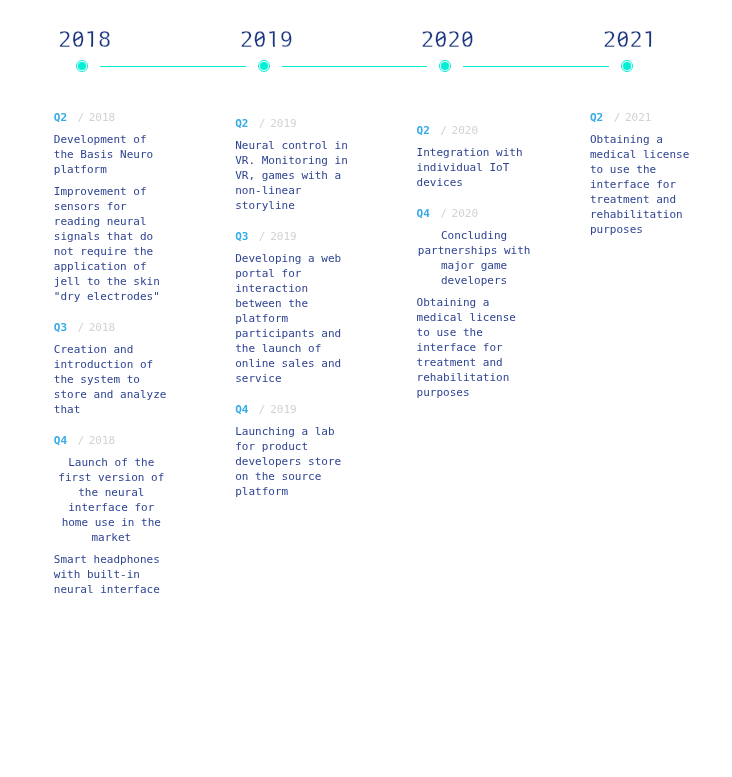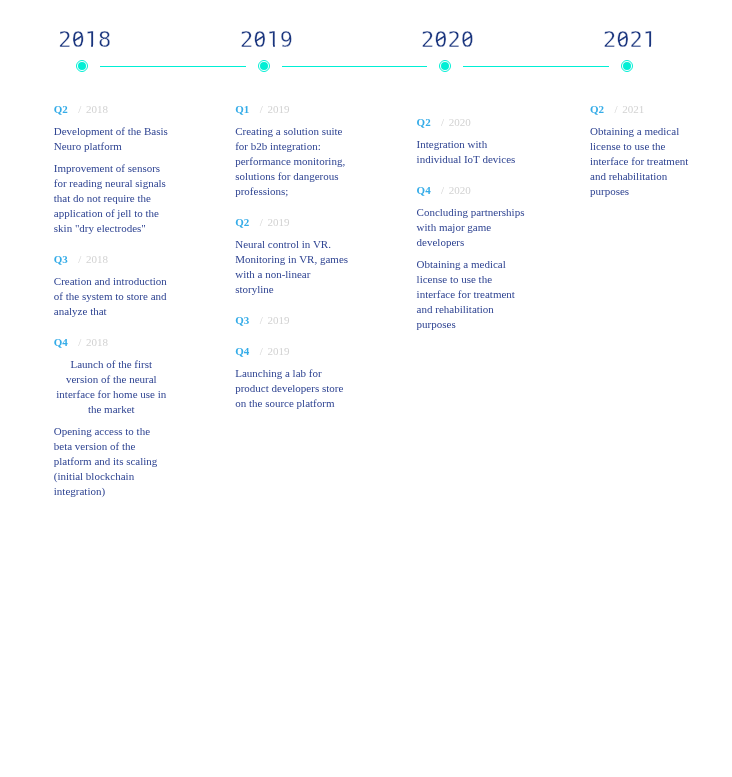--- a/index.html
+++ b/index.html
@@ -30,21 +30,21 @@
   }
   .zero-slash{position:absolute;width:9px;height:15px;overflow:visible;}
   .serif-mask{position:absolute;height:3px;background:#ffffff;}
   .seg{
     position:absolute;
     height:1px;
     background:#00efd5;
   }
 
   .col{position:absolute;width:115px;}
-  .block{margin:0 0 0 0;font-family:Liberation Serif, serif;}
+  .block{margin:8px 0 0 0;}
   .qhead{
     white-space:nowrap;
     line-height:15px;
     font-size:16px;
     margin:0;
   }
   .qhead span{display:inline-block;vertical-align:baseline;}
   .q{font-size:11px;font-weight:bold;color:#35ace8;}
   .sep{font-size:11px;color:#d2d2d2;margin-left:10.4px;}
   .yr{font-size:11px;color:#d2d2d2;margin-left:4.7px;}
@@ -125,48 +125,45 @@
           <p class="item" style="margin-top: 7px;">Development of the Basis Neuro platform</p>
           <p class="item" style="margin-top: 7px;">Improvement of sensors for reading neural signals that do not require the application of jell to the skin "dry electrodes"</p>
         </div>
         <div class="block" style="margin-top: 14px;">
           <div class="qhead"><span class="q">Q3</span><span class="sep">/</span><span class="yr">2018</span></div>
           <p class="item" style="margin-top: 7px;">Creation and introduction of the system to store and analyze that</p>
         </div>
         <div class="block" style="margin-top: 14px;">
           <div class="qhead"><span class="q">Q4</span><span class="sep">/</span><span class="yr">2018</span></div>
           <p class="item" style="margin-top: 7px; text-align: center;">Launch of the first version of the neural interface for home use in the market</p>
-          <p class="item" style="margin-top: 7px;">Opening access to the beta version of the platform and its scaling (initial blockchain integration)</p>
+          <p class="item" style="margin-top: 7px;">Smart headphones with built-in neural interface</p>
         </div>
       </div>
       <div class="col" style="left: 235.2px; top: 100px;">
-        <div class="block">
-          <div class="qhead"><span class="q">Q1</span><span class="sep">/</span><span class="yr">2019</span></div>
-          <p class="item" style="margin-top: 7px;">Creating a solution suite for b2b integration: performance monitoring, solutions for dangerous professions;</p>
-        </div>
         <div class="block" style="margin-top: 14px;">
           <div class="qhead"><span class="q">Q2</span><span class="sep">/</span><span class="yr">2019</span></div>
           <p class="item" style="margin-top: 7px;">Neural control in VR. Monitoring in VR, games with a non-linear storyline</p>
         </div>
         <div class="block" style="margin-top: 14px;">
           <div class="qhead"><span class="q">Q3</span><span class="sep">/</span><span class="yr">2019</span></div>
+          <p class="item" style="margin-top: 7px;">Developing a web portal for interaction between the platform participants and the launch of online sales and service</p>
         </div>
         <div class="block" style="margin-top: 14px;">
           <div class="qhead"><span class="q">Q4</span><span class="sep">/</span><span class="yr">2019</span></div>
           <p class="item" style="margin-top: 7px;">Launching a lab for product developers store on the source platform</p>
         </div>
       </div>
       <div class="col" style="left: 416.6px; top: 113px;">
         <div class="block">
           <div class="qhead"><span class="q">Q2</span><span class="sep">/</span><span class="yr">2020</span></div>
           <p class="item" style="margin-top: 7px;">Integration with individual IoT devices</p>
         </div>
         <div class="block" style="margin-top: 14px;">
           <div class="qhead"><span class="q">Q4</span><span class="sep">/</span><span class="yr">2020</span></div>
-          <p class="item" style="margin-top: 7px;">Concluding partnerships with major game developers</p>
+          <p class="item" style="margin-top: 7px; text-align: center;">Concluding partnerships with major game developers</p>
           <p class="item" style="margin-top: 7px;">Obtaining a medical license to use the interface for treatment and rehabilitation purposes</p>
         </div>
       </div>
       <div class="col" style="left: 590px; top: 100px;">
         <div class="block">
           <div class="qhead"><span class="q">Q2</span><span class="sep">/</span><span class="yr">2021</span></div>
           <p class="item" style="margin-top: 7px;">Obtaining a medical license to use the interface for treatment and rehabilitation purposes</p>
         </div>
       </div>
     </div>

